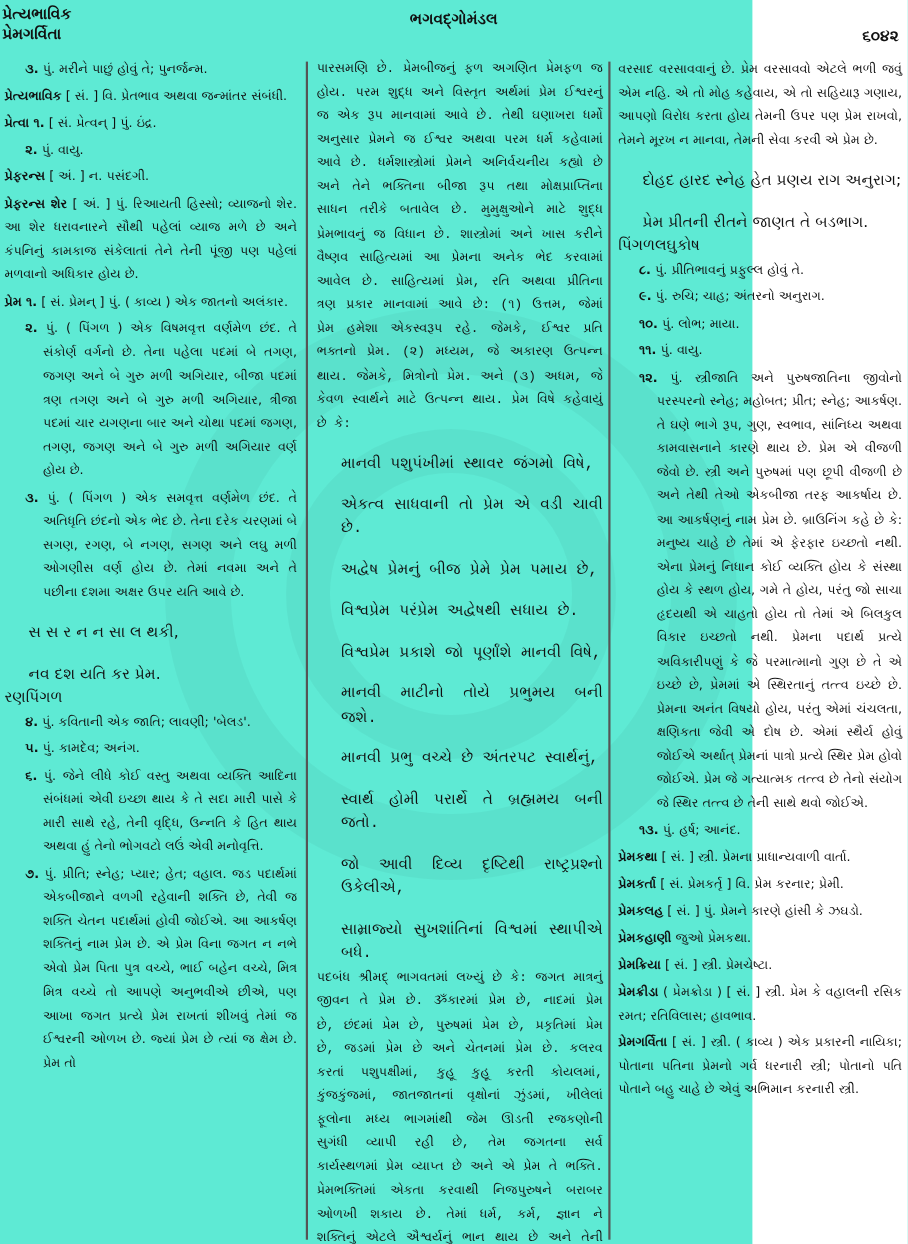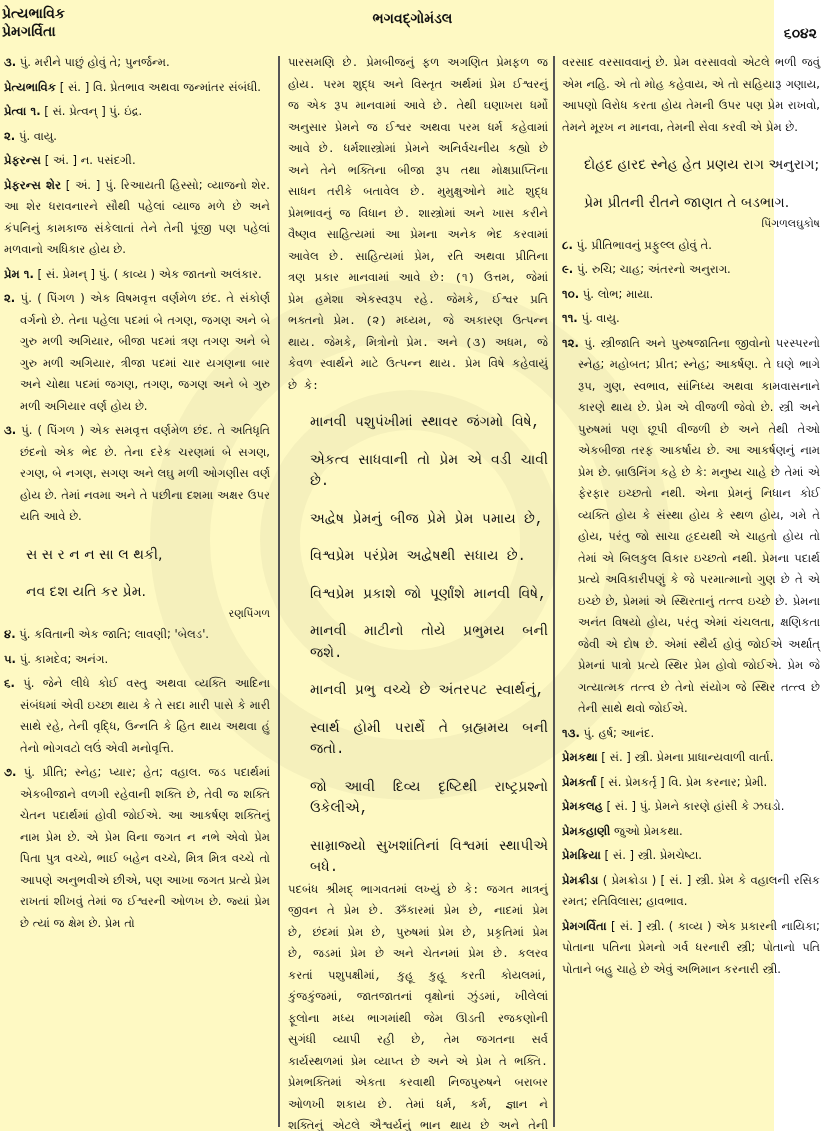--- a/index.html
+++ b/index.html
@@ -1,38 +1,38 @@
 <!DOCTYPE html>
 <html><head>
 <meta charset="utf-8">
 <style>
   html, body { margin:0; padding:0; background:#ffffff; }
   body { width:825px; height:1131px; overflow:hidden; position:relative;
          font-family:"DejaVu Sans", sans-serif; color:#111; }
-  .page { position:absolute; left:0; top:0; width:774px; height:1131px; background:#fef9c3; }
+  .page { position:absolute; left:0; top:0; width:684px; height:1131px; background:#5eead4; }
   .watermark { position:absolute; left:150px; top:280px; width:520px; height:520px;
                border-radius:50%; border:60px solid rgba(0,0,0,0.035); box-sizing:border-box; pointer-events:none; }
   .watermark.w2 { left:260px; top:390px; width:300px; height:300px; border-width:40px; }
   .header { position:absolute; left:0; top:0; width:825px; height:48px; }
   .guide { position:absolute; left:2px; top:4px; font-weight:bold; font-size:14px; line-height:18px; }
   .title { position:absolute; left:0; width:825px; top:10px; text-align:center; font-weight:bold; font-size:14px; }
   .pageno { position:absolute; right:8px; top:25px; font-weight:bold; font-size:14px; }
   .col { position:absolute; top:52px; font-size:11.6px; line-height:21.5px; text-align:justify; }
   .c1 { left:4px; width:266px; }
   .c2 { left:288px; width:260px;font-family:Liberation Mono, monospace; }
   .c3 { left:562px; width:258px; }
   .rule { position:absolute; top:56px; bottom:4px; width:2px; background:#555; }
   .r1 { left:278px; }
   .r2 { left:553px; }
   .p { margin:0 0 3px 0; }
-  .ind { padding-left:16px; text-indent:-16px; }
+  .ind { padding-left:16px; text-indent:-16px;margin-left:19px; }
   .hw { font-weight:bold; }
   .sense { font-weight:bold; }
   .verse { padding-left:22px; font-size:14px;margin-top:16px; }
-  .src { text-align:right; font-size:11px; }
+  .src { text-align:left; font-size:14px; }
 </style>
 </head>
 <body>
 
 <div class="page">
   <div class="watermark"></div>
   <div class="watermark w2"></div>
 
   <div class="header">
     <div class="guide">

